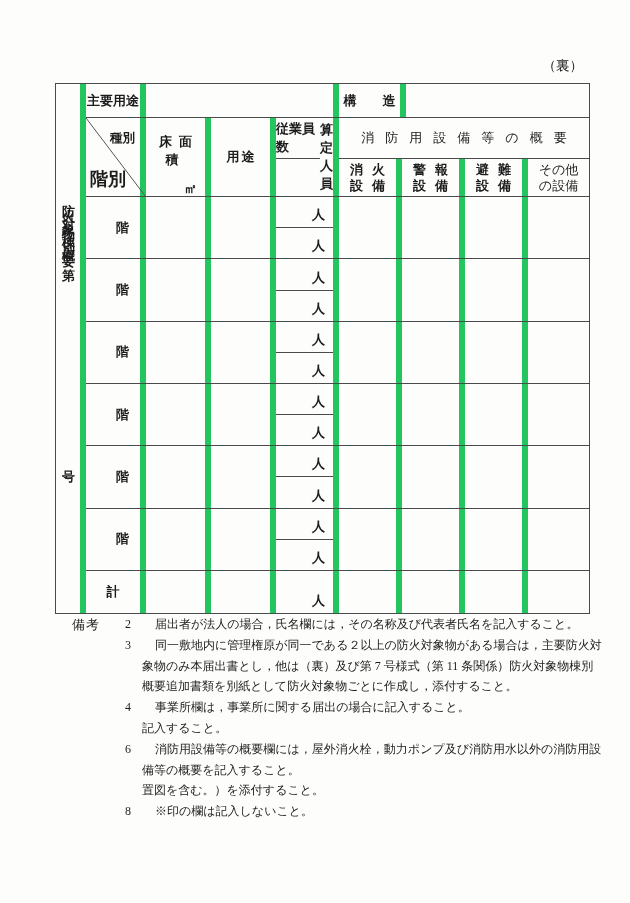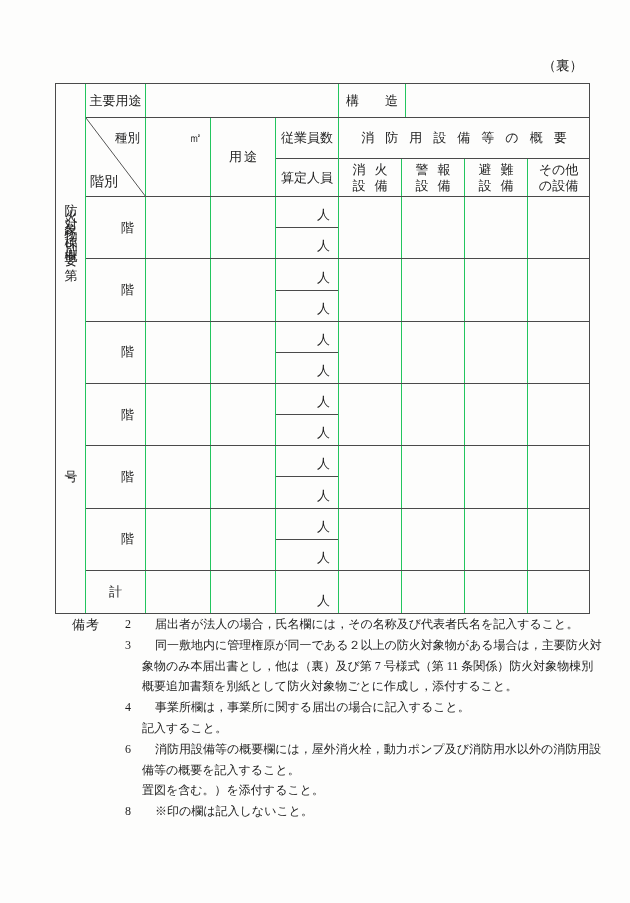--- a/index.html
+++ b/index.html
@@ -16,21 +16,21 @@
     font-size:13.5px;
   }
   
   .form-table{
     position:absolute; left:55px; top:83px;
     width:535px; height:531px;
     border:1px solid #4a4a4a;
     display:flex;
     font-size:13px;
   }
-  .bdr{ border-right:1px solid #22c55e; }
+  .bdr{ border-right:6px solid #22c55e;font-weight:bold; }
   .bdb{ border-bottom:1px solid #4a4a4a; }
   .side{ width:30px; position:relative; }
   .side-text{
     position:absolute; left:50%; transform:translateX(-50%);
     writing-mode:vertical-rl; text-orientation:mixed;
     letter-spacing:6.5px; white-space:nowrap; font-size:13px;
   }
   .side-top{ top:109px; }
   .side-bot{ top:376px; }
   .main{ flex:1; display:flex; flex-direction:column; }
@@ -38,26 +38,26 @@
   .r1{ height:34px; display:flex; }
   .r1 .c-label{ width:60px; display:flex; align-items:center; justify-content:center; }
   .r1 .c-val1{ width:193px; }
   .r1 .c-struct{ width:67px; display:flex; align-items:center; justify-content:center; }
   .r1 .c-val2{ flex:1; }
   
   .hdr{ height:79px; display:flex; }
   .diag{ width:60px; position:relative; }
   .diag svg{ position:absolute; left:0; top:0; }
   .diag .lbl-type{ position:absolute; right:5px; top:12px; font-size:12.5px; }
-  .diag .lbl-floor{ position:absolute; left:4px; bottom:5px; font-size:14px; }
+  .diag .lbl-floor{ position:absolute; left:4px; bottom:5px; font-size:18px; }
   .farea{ width:65px; display:flex; flex-direction:column; }
   .fa-label{ margin-top:15px; text-align:center; letter-spacing:7px; text-indent:7px; }
   .fa-unit{ margin-top:11px; text-align:right; padding-right:8px; }
   .usecell{ width:65px; display:flex; align-items:center; justify-content:center; letter-spacing:2px; text-indent:2px; }
-  .emp{ width:63px; display:flex; flex-direction:column; }
+  .emp{ width:63px; display:flex; }
   .emp-top{ height:41px; display:flex; align-items:center; justify-content:center; }
   .emp-bot{ flex:1; display:flex; align-items:center; justify-content:center; }
   .equip{ flex:1; display:flex; flex-direction:column; }
   .eq-title{ height:41px; display:flex; align-items:center; justify-content:center; letter-spacing:11px; text-indent:11px; white-space:nowrap; }
   .eq-cols{ flex:1; display:flex; }
   .eq-col{ width:63px; display:flex; flex-direction:column; align-items:center; justify-content:center; line-height:15.5px; }
   .eq-col.last{ flex:1; width:auto;text-align:right; }
   .sp2{ letter-spacing:9px; text-indent:9px; white-space:nowrap; }
   
   .frow{ height:62.33px; display:flex; }
@@ -102,20 +102,21 @@
 
     <div class="hdr bdb">
       <div class="diag bdr">
         <svg width="60" height="79" viewBox="0 0 60 79">
           <line x1="0" y1="0" x2="60" y2="79" stroke="#555" stroke-width="1"></line>
         </svg>
         <span class="lbl-type">種別</span>
         <span class="lbl-floor">階別</span>
       </div>
       <div class="farea bdr">
+        <div class="fa-label">床面積</div>
         <div class="fa-unit">㎡</div>
       </div>
       <div class="usecell bdr">用途</div>
       <div class="emp bdr">
         <div class="emp-top bdb">従業員数</div>
         <div class="emp-bot">算定人員</div>
       </div>
       <div class="equip">
         <div class="eq-title bdb">消防用設備等の概要</div>
         <div class="eq-cols">

